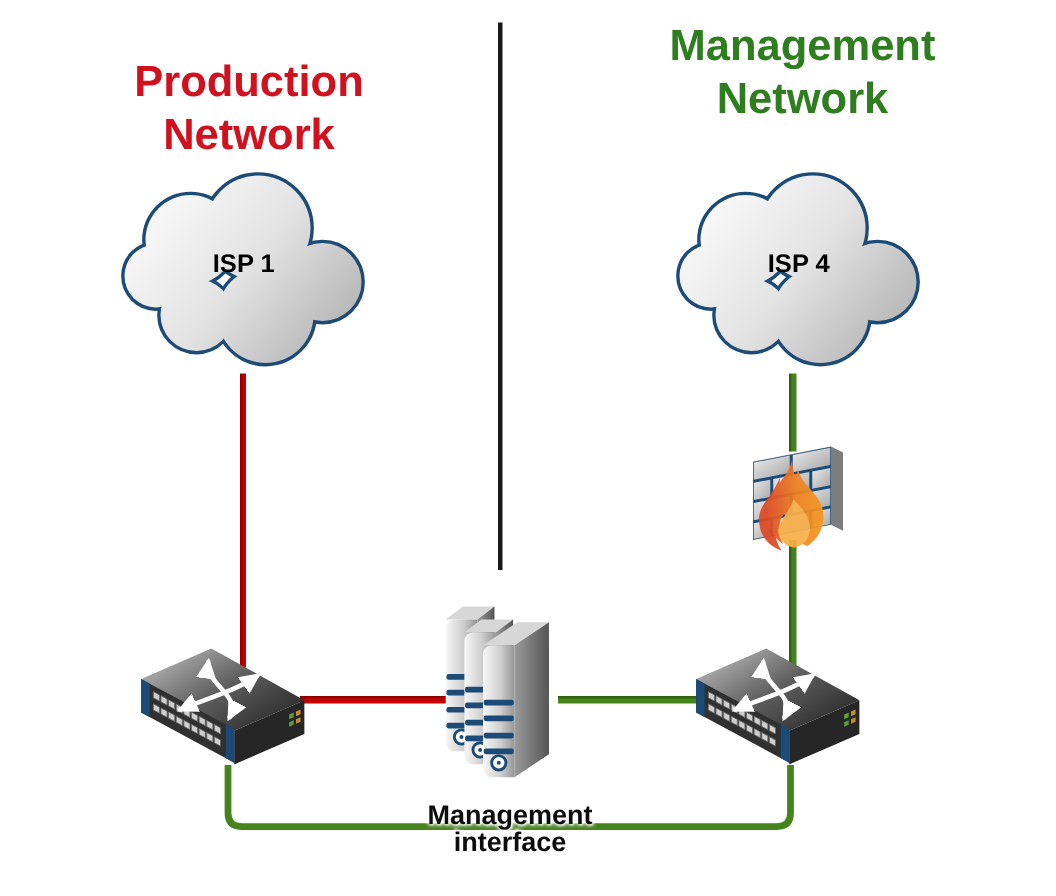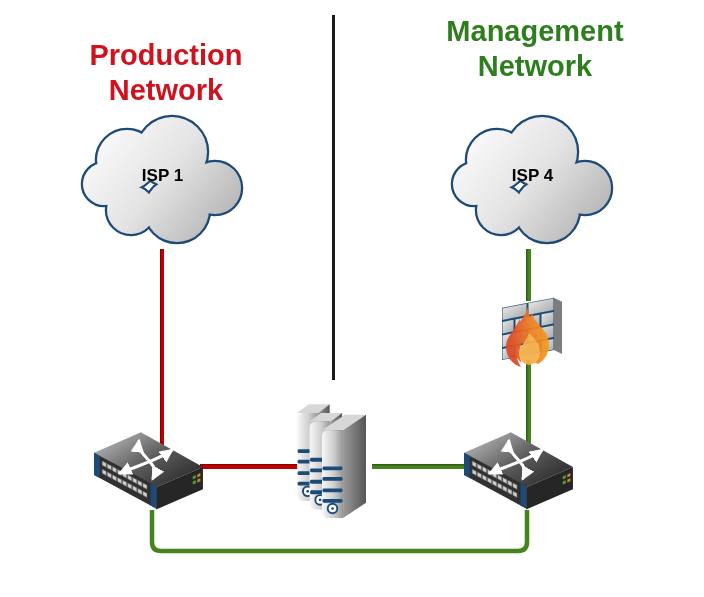--- a/index.html
+++ b/index.html
@@ -272,14 +272,15 @@
           <rect x="43" y="12" width="4" height="4"></rect>
           <rect x="48" y="12" width="4" height="4"></rect>
       </g>
     </g>
     <g stroke="#fff" stroke-width="3" fill="none" stroke-linecap="round">
       <path d="M32,44 C45,38 68,32 82,22" marker-start="url(#ahs)" marker-end="url(#ah)"></path>
       <path d="M50,13 C48,28 72,34 64,49" marker-start="url(#ahs)" marker-end="url(#ah)"></path>
     </g>
   </svg>
 
+  <div class="abs mi-label" style="left:265px;top:534px;width:150px;">Management interface</div>
 
 </div>
 
 </body></html>

